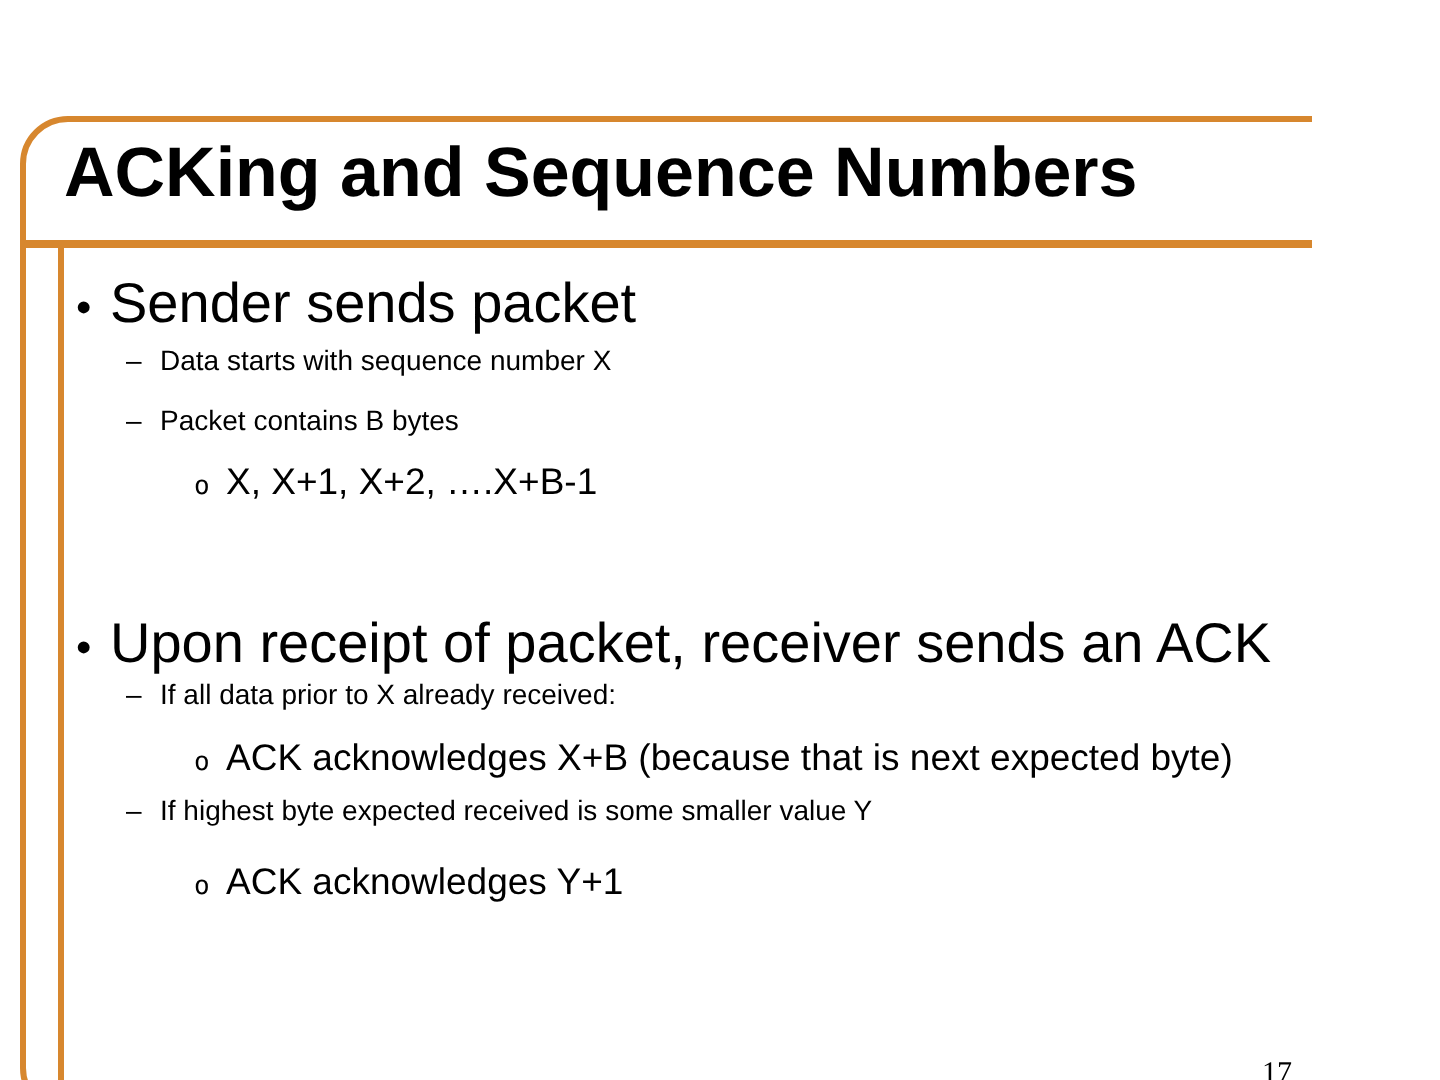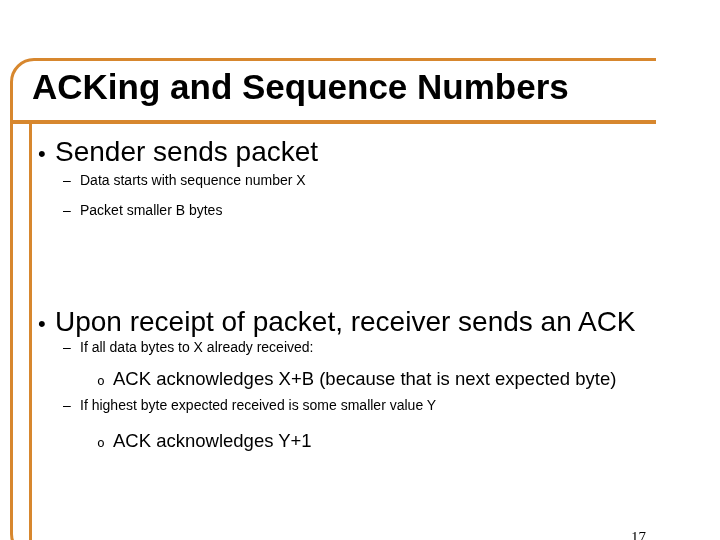--- a/index.html
+++ b/index.html
@@ -92,30 +92,33 @@
 
   <div class="line lvl1" style="top:107px">
     <span class="marker">•</span><span>Sender sends packet</span>
   </div>
 
   <div class="line lvl2" style="top:142px">
     <span class="marker">–</span><span>Data starts with sequence number X</span>
   </div>
 
   <div class="line lvl2" style="top:172px">
-    <span class="marker">–</span><span>Packet smaller B bytes</span>
+    <span class="marker">–</span><span>Packet contains B bytes</span>
   </div>
 
+  <div class="line lvl3" style="top:201px">
+    <span class="marker">o</span><span>X, X+1, X+2, ….X+B-1</span>
+  </div>
 
   <div class="line lvl1" style="top:277px">
     <span class="marker">•</span><span>Upon receipt of packet, receiver sends an ACK</span>
   </div>
 
   <div class="line lvl2" style="top:309px">
-    <span class="marker">–</span><span>If all data bytes to X already received:</span>
+    <span class="marker">–</span><span>If all data prior to X already received:</span>
   </div>
 
   <div class="line lvl3" style="top:339px">
     <span class="marker">o</span><span>ACK acknowledges X+B (because that is next expected byte)</span>
   </div>
 
   <div class="line lvl2" style="top:367px">
     <span class="marker">–</span><span>If highest byte expected received is some smaller value Y</span>
   </div>
 

